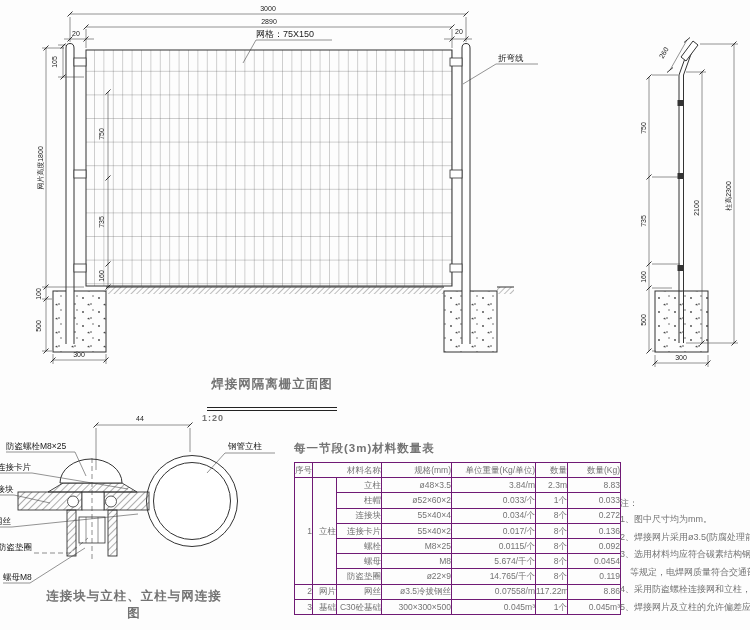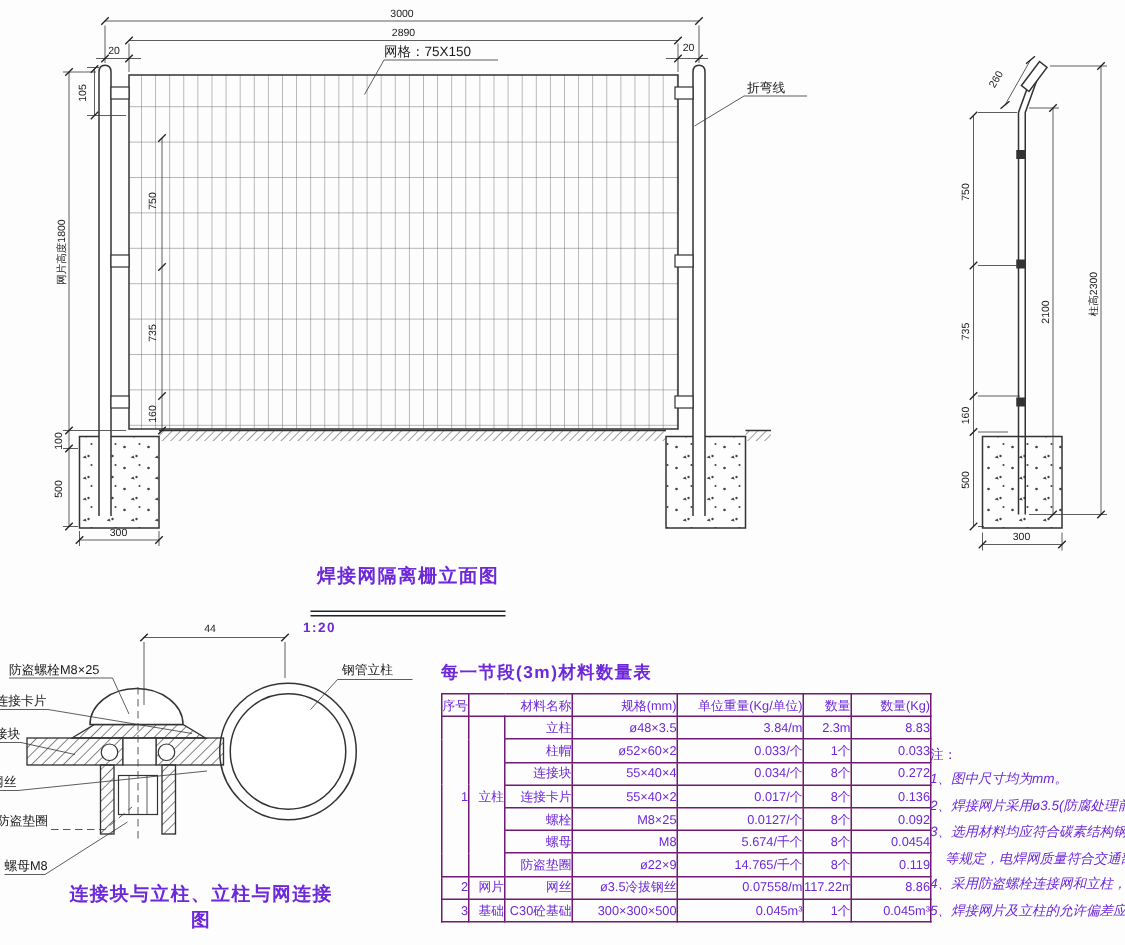--- a/index.html
+++ b/index.html
@@ -1,17 +1,17 @@
 <!DOCTYPE html>
 <html><head>
 <meta charset="utf-8">
 <style>
   html,body{margin:0;padding:0;background:#e8e8e8;}
   #page{position:relative;width:750px;height:630px;background:#fdfdfd;overflow:hidden;
-        font-family:"Liberation Sans",sans-serif;color:#6d28d9;}
+        font-family:"Liberation Sans",sans-serif;color:#737373;}
   svg{position:absolute;left:0;top:0;}
   svg text{fill:#1a1a1a;font-family:"Liberation Sans",sans-serif;}
   .t7{font-size:7px;}
   .t8{font-size:8.5px;}
   .t9{font-size:9px;}
   .mid{text-anchor:middle;}
   .ln{stroke:#333;stroke-width:1;fill:none;}
   .lt{stroke:#3a3a3a;stroke-width:0.55;fill:none;}
   .fw{fill:#fff;stroke:#333;stroke-width:1;}
   .fwt{fill:#fff;stroke:#333;stroke-width:0.8;}
@@ -22,21 +22,21 @@
   .dtitle .ul{display:inline-block;border-bottom:4px double #222;padding:0 4px 14px 4px;}
   .dscale{font-size:9px;text-align:left;margin-top:2px;}
   #tblwrap{left:294px;top:441px;width:326px;}
   #ttitle{font-size:11.5px;font-weight:bold;text-align:left;letter-spacing:1px;margin-bottom:6px;}
   table{border-collapse:collapse;width:326px;table-layout:fixed;}
   th,td{border:1px solid #701a75;font-size:8.5px;text-align:right;padding:0;height:14.2px;
         line-height:1;overflow:hidden;white-space:nowrap;font-weight:normal;}
   table{border:1.5px solid #222;}
   #notes{left:620px;top:497px;width:130px;overflow:hidden;font-size:9px;line-height:13px;}
   #notes .nh{margin-bottom:3px;}
-  #notes .nl{margin-bottom:4.5px;white-space:nowrap;font-style:italic;}
+  #notes .nl{margin-bottom:4.5px;white-space:nowrap;}
   #notes .ind{padding-left:10px;}
 </style>
 </head>
 <body>
 
 <div id="page">
 
 <svg width="750" height="630" viewBox="0 0 750 630">
   <defs>
     <pattern id="meshPat" width="9.4" height="23.6" patternUnits="userSpaceOnUse">
@@ -250,21 +250,21 @@
           <tr>
             <td>连接卡片</td>
             <td>55×40×2</td>
             <td>0.017/个</td>
             <td>8个</td>
             <td>0.136</td>
           </tr>
           <tr>
             <td>螺栓</td>
             <td>M8×25</td>
-            <td>0.0127/个</td>
+            <td>0.0115/个</td>
             <td>8个</td>
             <td>0.092</td>
           </tr>
           <tr>
             <td>螺母</td>
             <td>M8</td>
             <td>5.674/千个</td>
             <td>8个</td>
             <td>0.0454</td>
           </tr>

